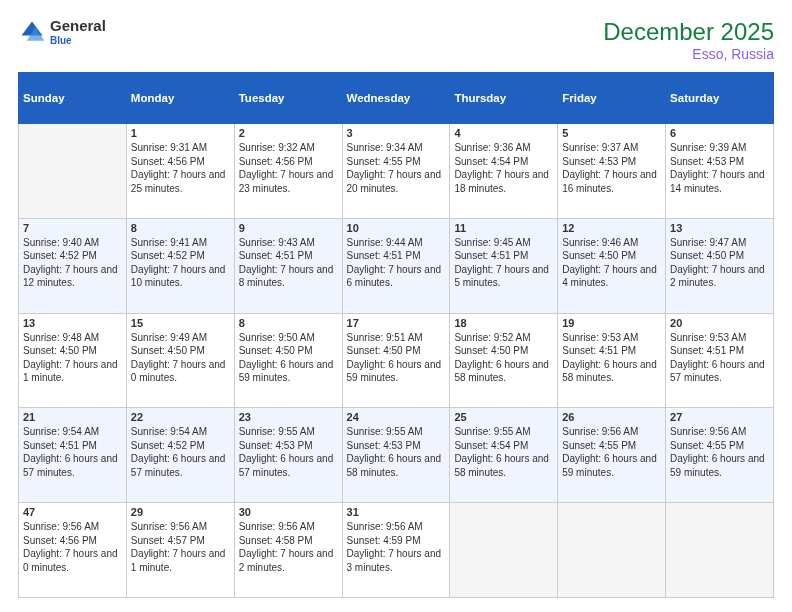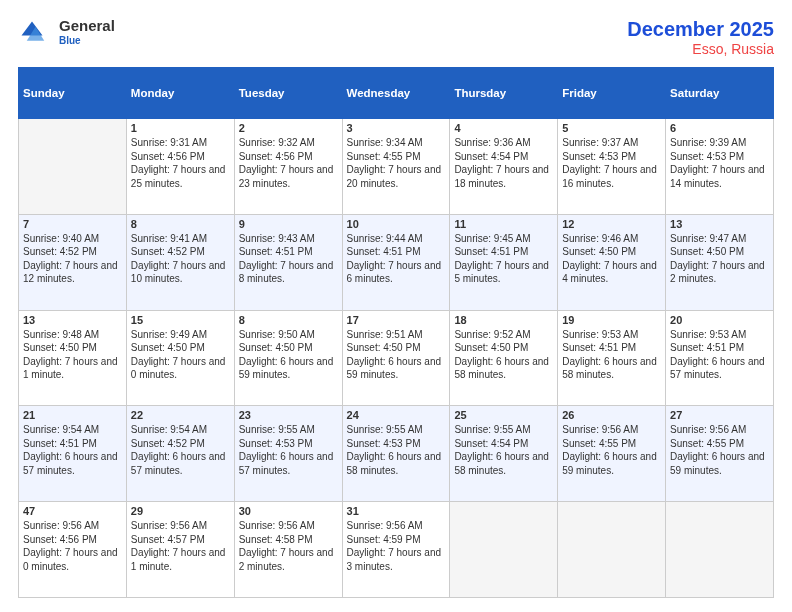--- a/index.html
+++ b/index.html
@@ -19,21 +19,21 @@
     }
     .header {
       display: flex;
       justify-content: space-between;
       align-items: flex-start;
       margin-bottom: 10px;
     }
     .logo {
       display: flex;
       align-items: flex-start;
-      gap: 13px;
+      gap: 4px;
     }
     .logo-text {
       display: flex;
       flex-direction: column;
       line-height: 1.1;
     }
     .logo-general {
       font-size: 15px;
       font-weight: bold;
       color: #333;
@@ -44,27 +44,27 @@
       color: #2060c0;
     }
     .logo-icon {
       width: 28px;
       height: 28px;
     }
     .title-block {
       text-align: right;
     }
     .month-title {
-      font-size: 20px;
-      font-weight: bold;
-      color: #1d4ed8;
+      font-size: 24px;
+      font-weight: normal;
+      color: #15803d;
     }
     .location {
       font-size: 14px;
-      color: #ef4444;
+      color: #8b5cf6;
     }
     .calendar-table {
       width: 100%;
       border-collapse: collapse;
       flex: 1;
       table-layout: fixed;
     }
     .calendar-table th {
       background: #2060c0;
       color: #fff;

